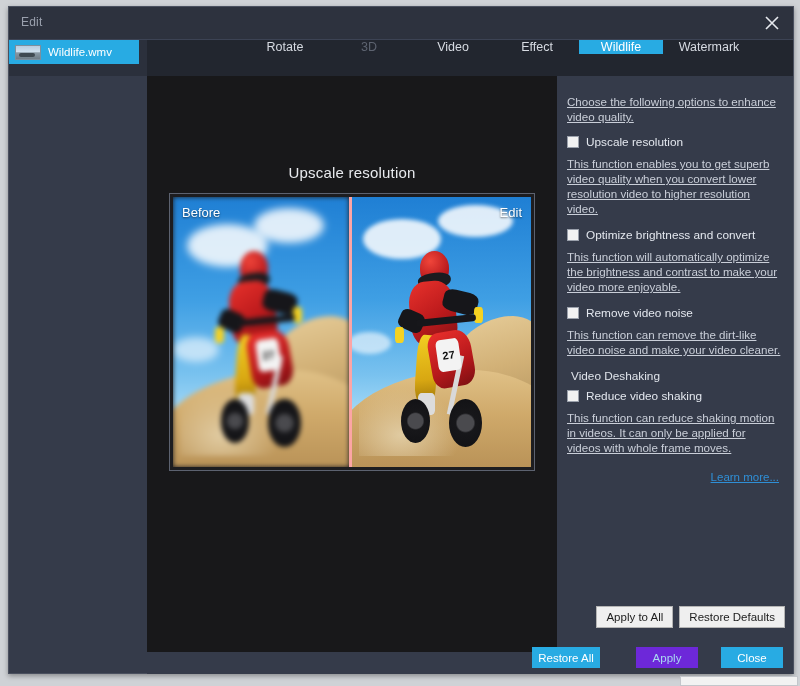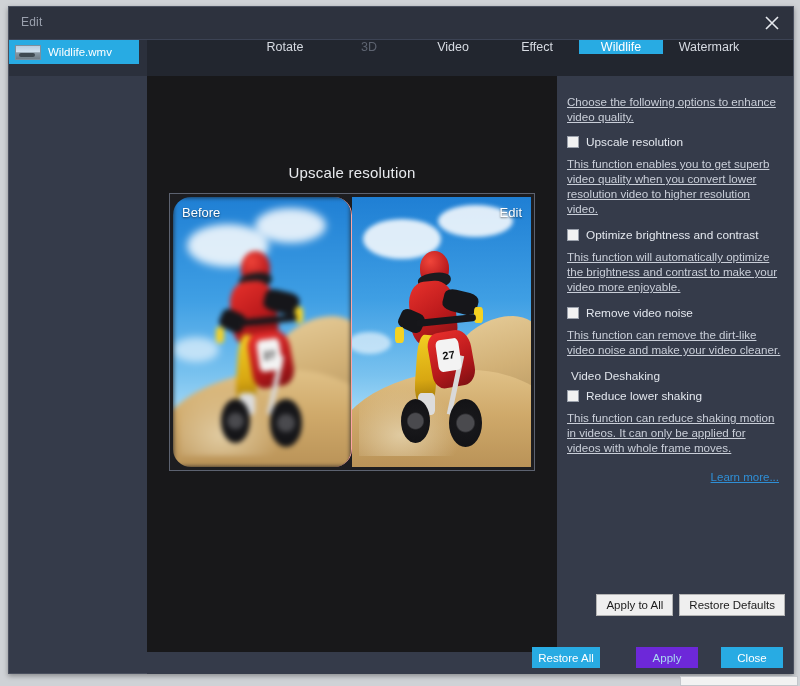--- a/index.html
+++ b/index.html
@@ -122,21 +122,21 @@
     position: relative;
     width: 100%; height: 100%;
     display: flex;
     overflow: hidden;
   }
   .pane {
     position: relative;
     width: 50%; height: 100%;
     overflow: hidden;
   }
-  .pane.left { border-right: 1px solid #fca5a5; border-radius: 18px; }
+  .pane.left { border-right: 3px solid #fca5a5; }
   .pane-label {
     position: absolute; top: 8px;
     font-size: 13px; color: #ffffff;
     text-shadow: 0 1px 2px rgba(0,0,0,.55);
     z-index: 9;
   }
   .pane.left .pane-label { left: 9px; }
   .pane.right .pane-label { right: 9px; }
 
   
@@ -295,21 +295,21 @@
     text-align: right;
     margin-top: 10px; padding-right: 2px;
   }
   .learn a {
     font-size: 11.5px; color: #2f8fd6;
     text-decoration: underline;
     cursor: pointer;
     margin-top: 8px;
   }
   .panel-actions {
-    position: absolute; right: 8px; bottom: 36px;
+    position: absolute; right: 8px; bottom: 24px;
     display: flex; gap: 6px;
   }
   .gbtn {
     background: #efefef;
     border: 1px solid #b4b4b4;
     color: #1b1b1b;
     font-size: 11.5px;
     padding: 4px 9px;
     cursor: pointer;
     font-family: "Liberation Sans", sans-serif;
@@ -454,35 +454,35 @@
       <div class="opt-intro">Choose the following options to enhance video quality.</div>
 
       <div class="opt-row">
         <span class="cbox"></span>
         <span class="opt-label">Upscale resolution</span>
       </div>
       <div class="opt-desc">This function enables you to get superb video quality when you convert lower resolution video to higher resolution video.</div>
 
       <div class="opt-row">
         <span class="cbox"></span>
-        <span class="opt-label">Optimize brightness and contrast</span>
+        <span class="opt-label">Optimize brightness and convert</span>
       </div>
       <div class="opt-desc">This function will automatically optimize the brightness and contrast to make your video more enjoyable.</div>
 
       <div class="opt-row">
         <span class="cbox"></span>
         <span class="opt-label">Remove video noise</span>
       </div>
       <div class="opt-desc">This function can remove the dirt-like video noise and make your video cleaner.</div>
 
       <div class="group-title">Video Deshaking</div>
 
       <div class="opt-row">
         <span class="cbox"></span>
-        <span class="opt-label">Reduce lower shaking</span>
+        <span class="opt-label">Reduce video shaking</span>
       </div>
       <div class="opt-desc">This function can reduce shaking motion in videos. It can only be applied for videos with whole frame moves.</div>
 
       <div class="learn">
         <a>Learn more...</a>
       </div>
 
       <div class="panel-actions">
         <button class="gbtn">Apply to All</button>
         <button class="gbtn">Restore Defaults</button>

